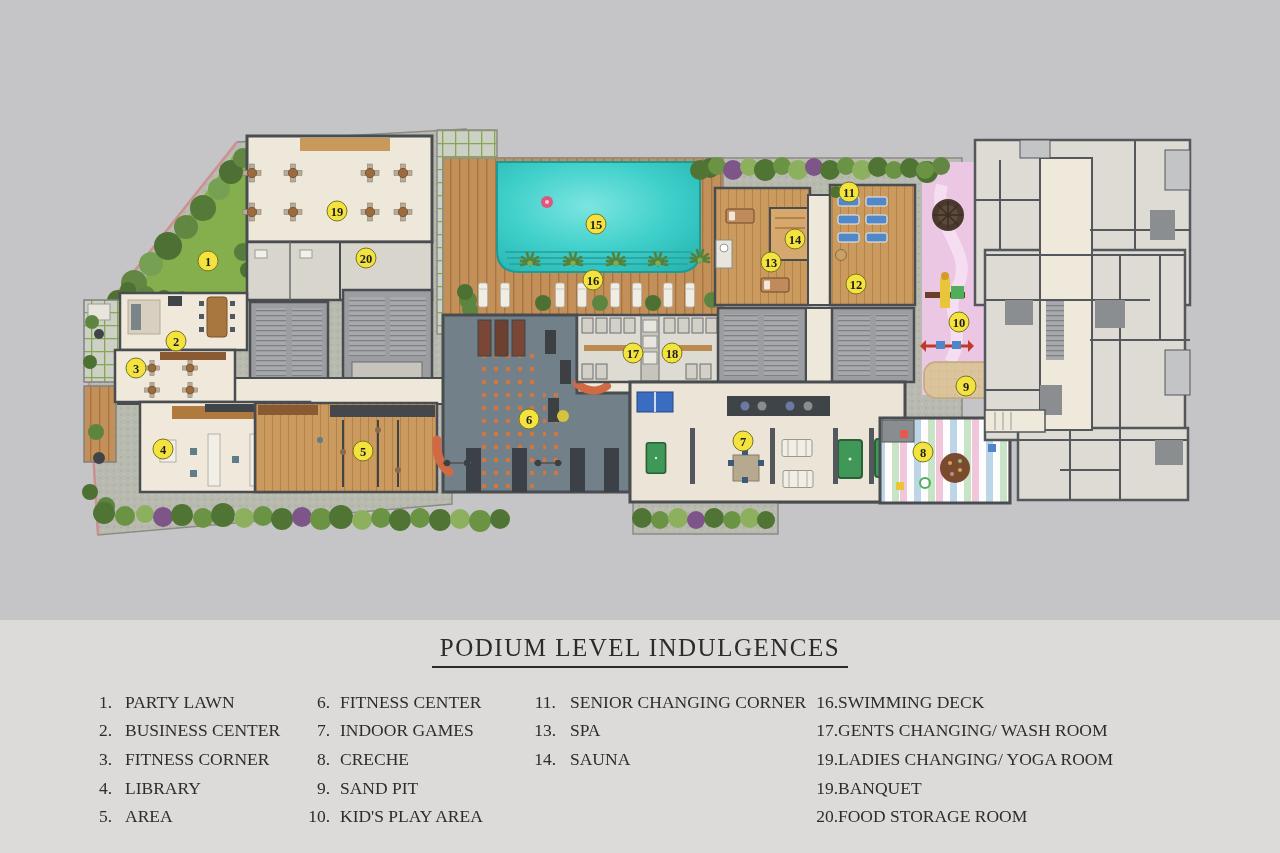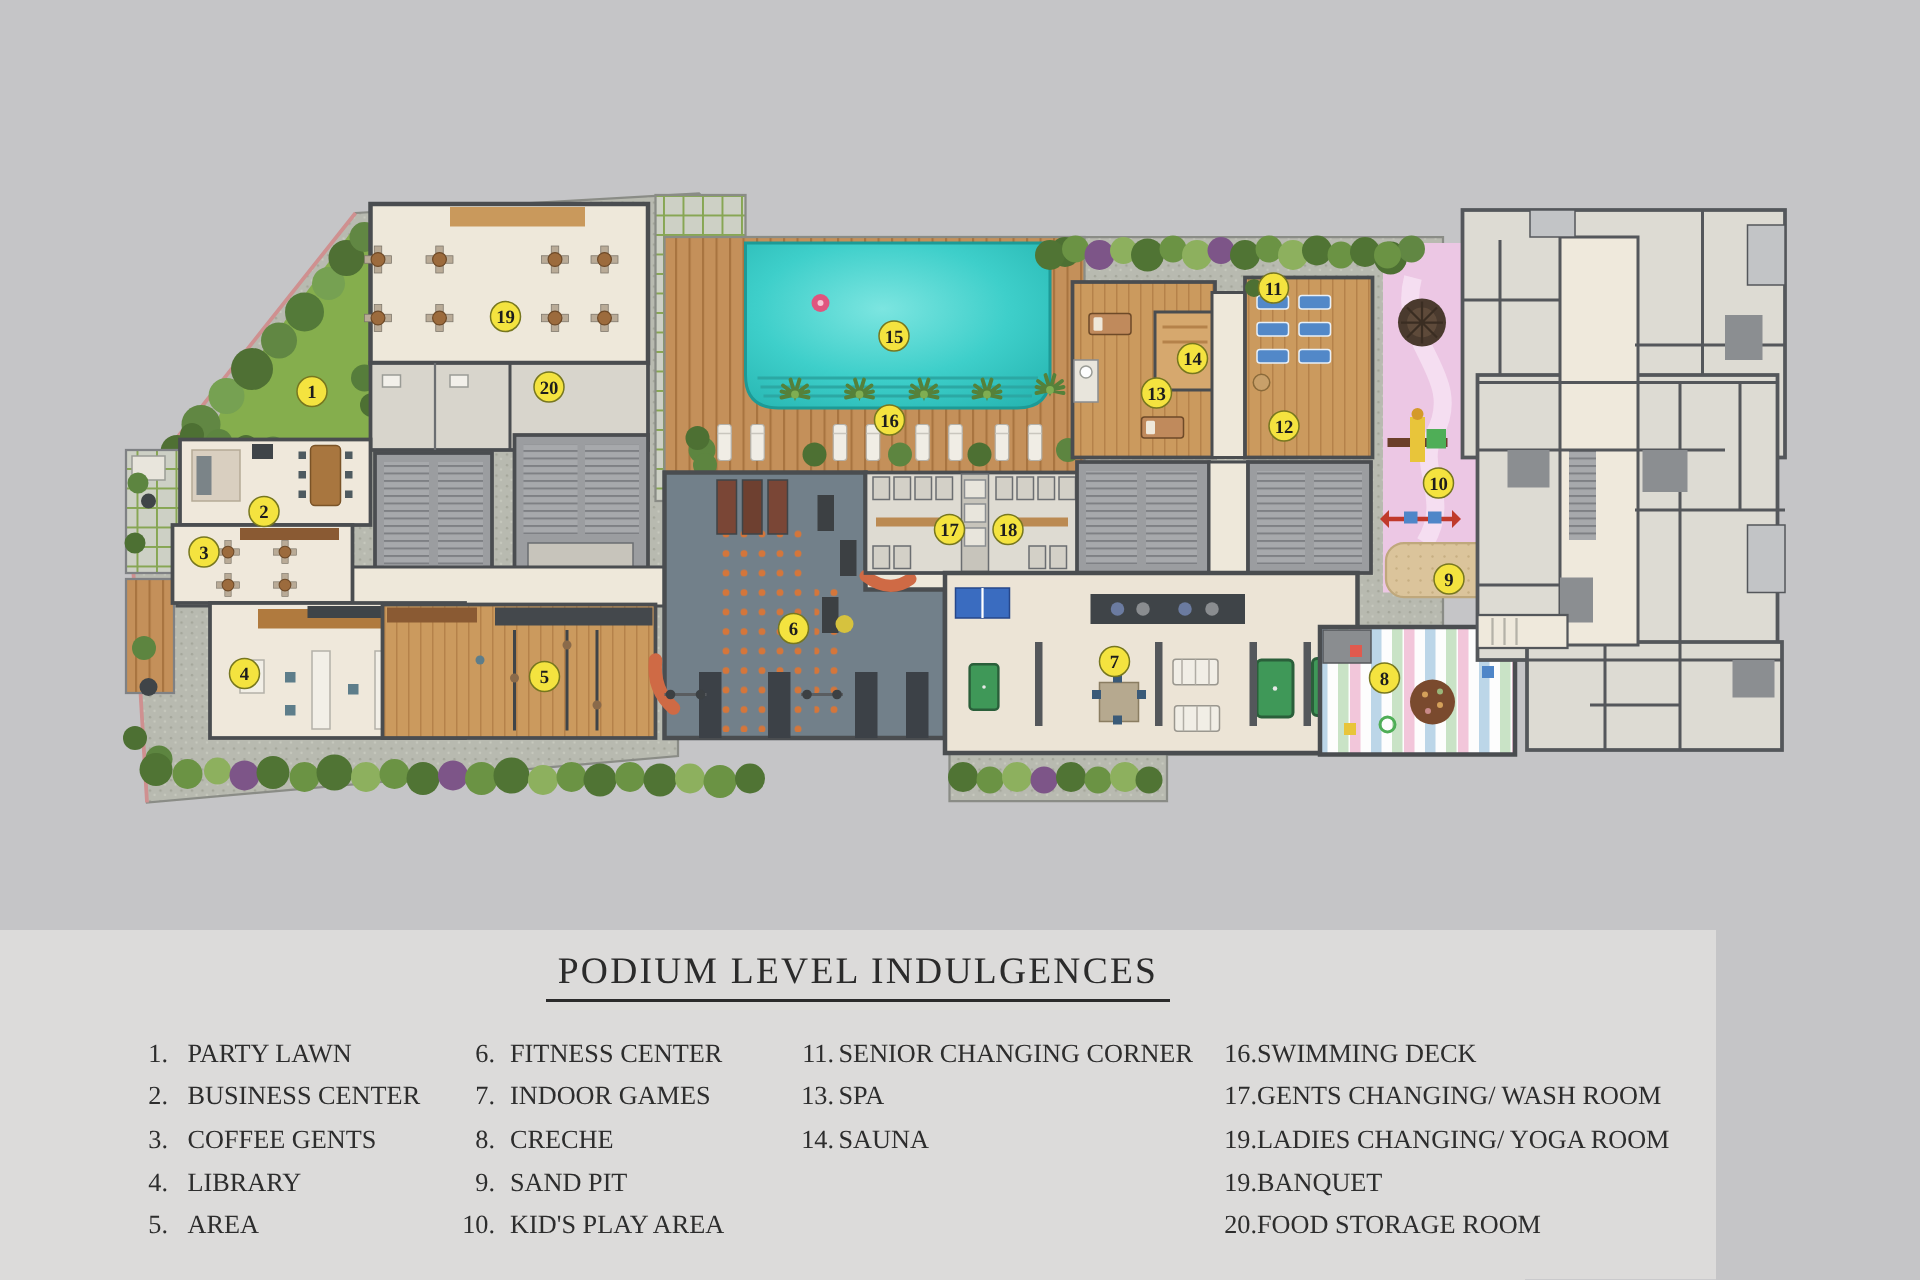--- a/index.html
+++ b/index.html
@@ -1,29 +1,29 @@
 <!DOCTYPE html>
 <html><head>
 <meta charset="utf-8">
 <style>
   html,body{margin:0;padding:0;background:#c5c5c7;}
   #stage{position:relative;width:1280px;height:853px;overflow:hidden;
          font-family:"Liberation Serif", serif;color:#2d2d2d;}
   #plan-area{position:absolute;left:0;top:0;width:1280px;height:620px;background:#c5c5c7;}
   #plan-svg{position:absolute;left:0;top:0;}
-  #legend-area{position:absolute;left:0;top:620px;width:1144px;height:233px;background:#dcdbda;}
+  #legend-area{position:absolute;left:0;top:620px;width:1280px;height:233px;background:#dcdbda;}
   #legend-title{position:absolute;left:0;top:14px;width:100%;text-align:center;}
   #legend-title span{display:inline-block;font-size:25px;letter-spacing:1.5px;
       color:#2b2b2b;border-bottom:2px solid #2b2b2b;padding:0 8px 4px 8px;}
   .lcol{position:absolute;top:68px;}
   .li{height:28.6px;display:flex;align-items:center;font-size:17.5px;white-space:nowrap;}
   .num{display:inline-block;text-align:right;}
   #col1{left:86px;}  #col1 .num{width:26px;margin-right:13px;}
   #col2{left:298px;} #col2 .num{width:32px;margin-right:10px;}
-  #col3{left:524px;} #col3 .num{width:32px;margin-right:3px;font-family:Liberation Serif, serif;}
+  #col3{left:524px;} #col3 .num{width:32px;margin-right:14px;font-family:Liberation Serif, serif;}
   #col4{left:804px;} #col4 .num{width:34px;margin-right:0;}
   .marker circle{fill:#f4e33f;stroke:#77771f;stroke-width:1;}
   .marker text{font-family:"Liberation Serif",serif;font-size:12.5px;font-weight:bold;
       fill:#1d1d1d;text-anchor:middle;}
 </style>
 </head>
 <body>
 
 <div id="stage">
   <div id="plan-area">
@@ -592,21 +592,21 @@
       <div class="li">
           <span class="num">1.</span>
           <span class="lbl">PARTY LAWN</span>
         </div>
       <div class="li">
           <span class="num">2.</span>
           <span class="lbl">BUSINESS CENTER</span>
         </div>
       <div class="li">
           <span class="num">3.</span>
-          <span class="lbl">COFFEE GENTS</span>
+          <span class="lbl">FITNESS CORNER</span>
         </div>
       <div class="li">
           <span class="num">4.</span>
           <span class="lbl">LIBRARY</span>
         </div>
       <div class="li">
           <span class="num">5.</span>
           <span class="lbl">AREA</span>
         </div>
     </div>

